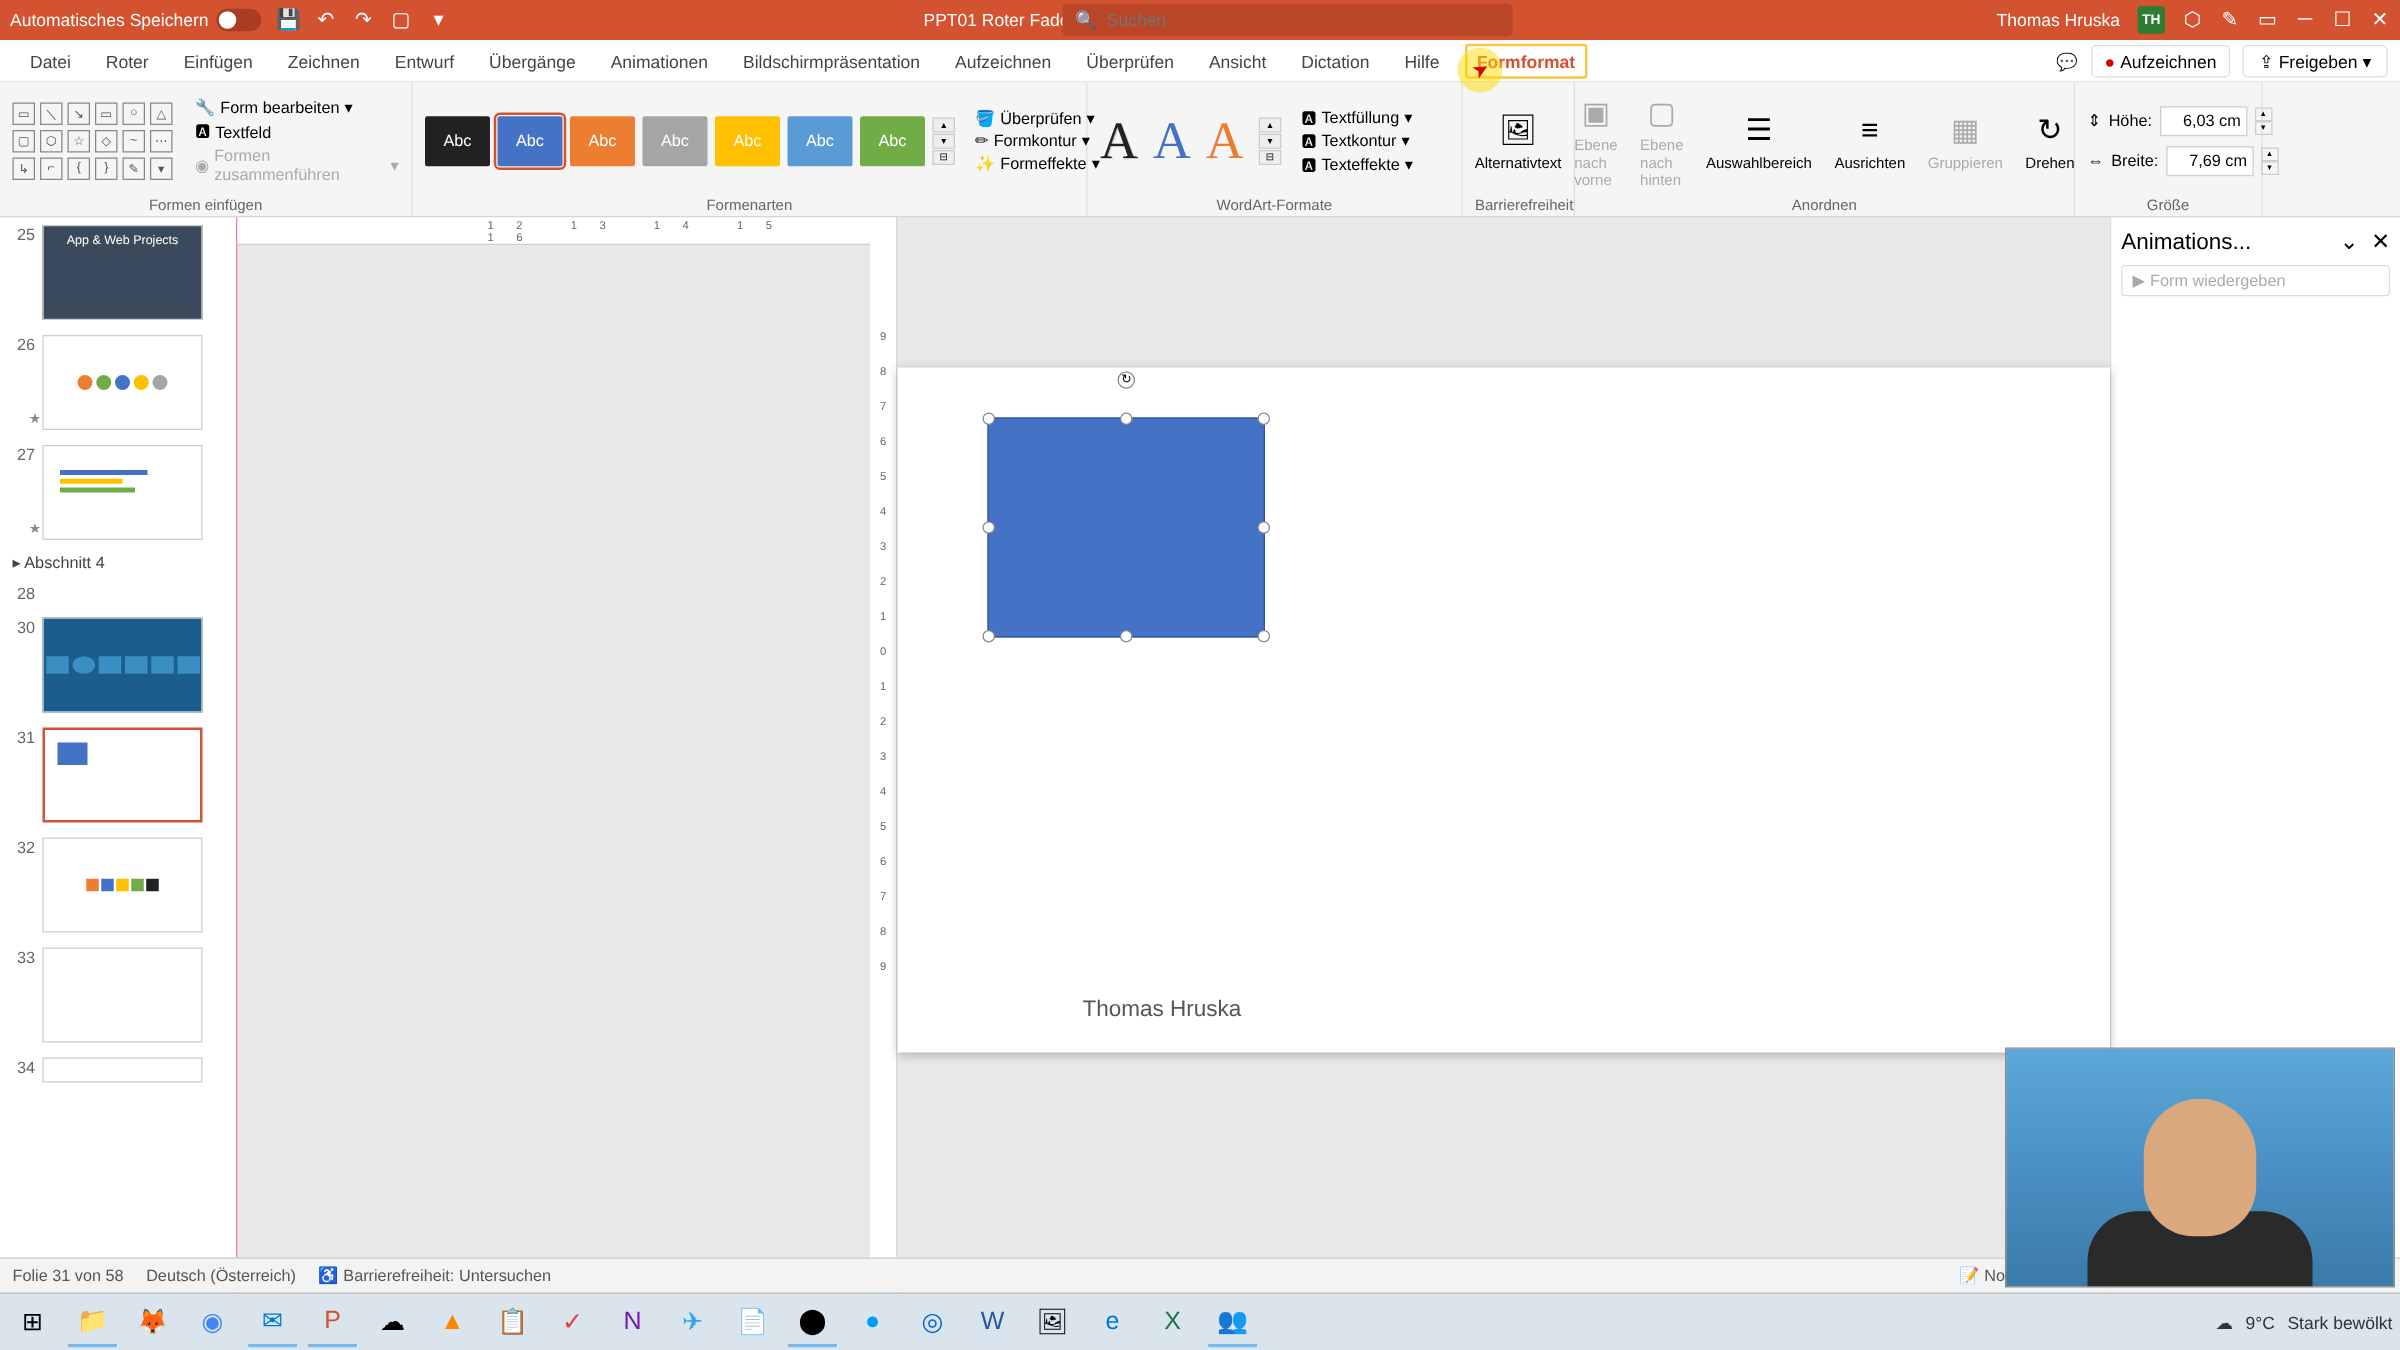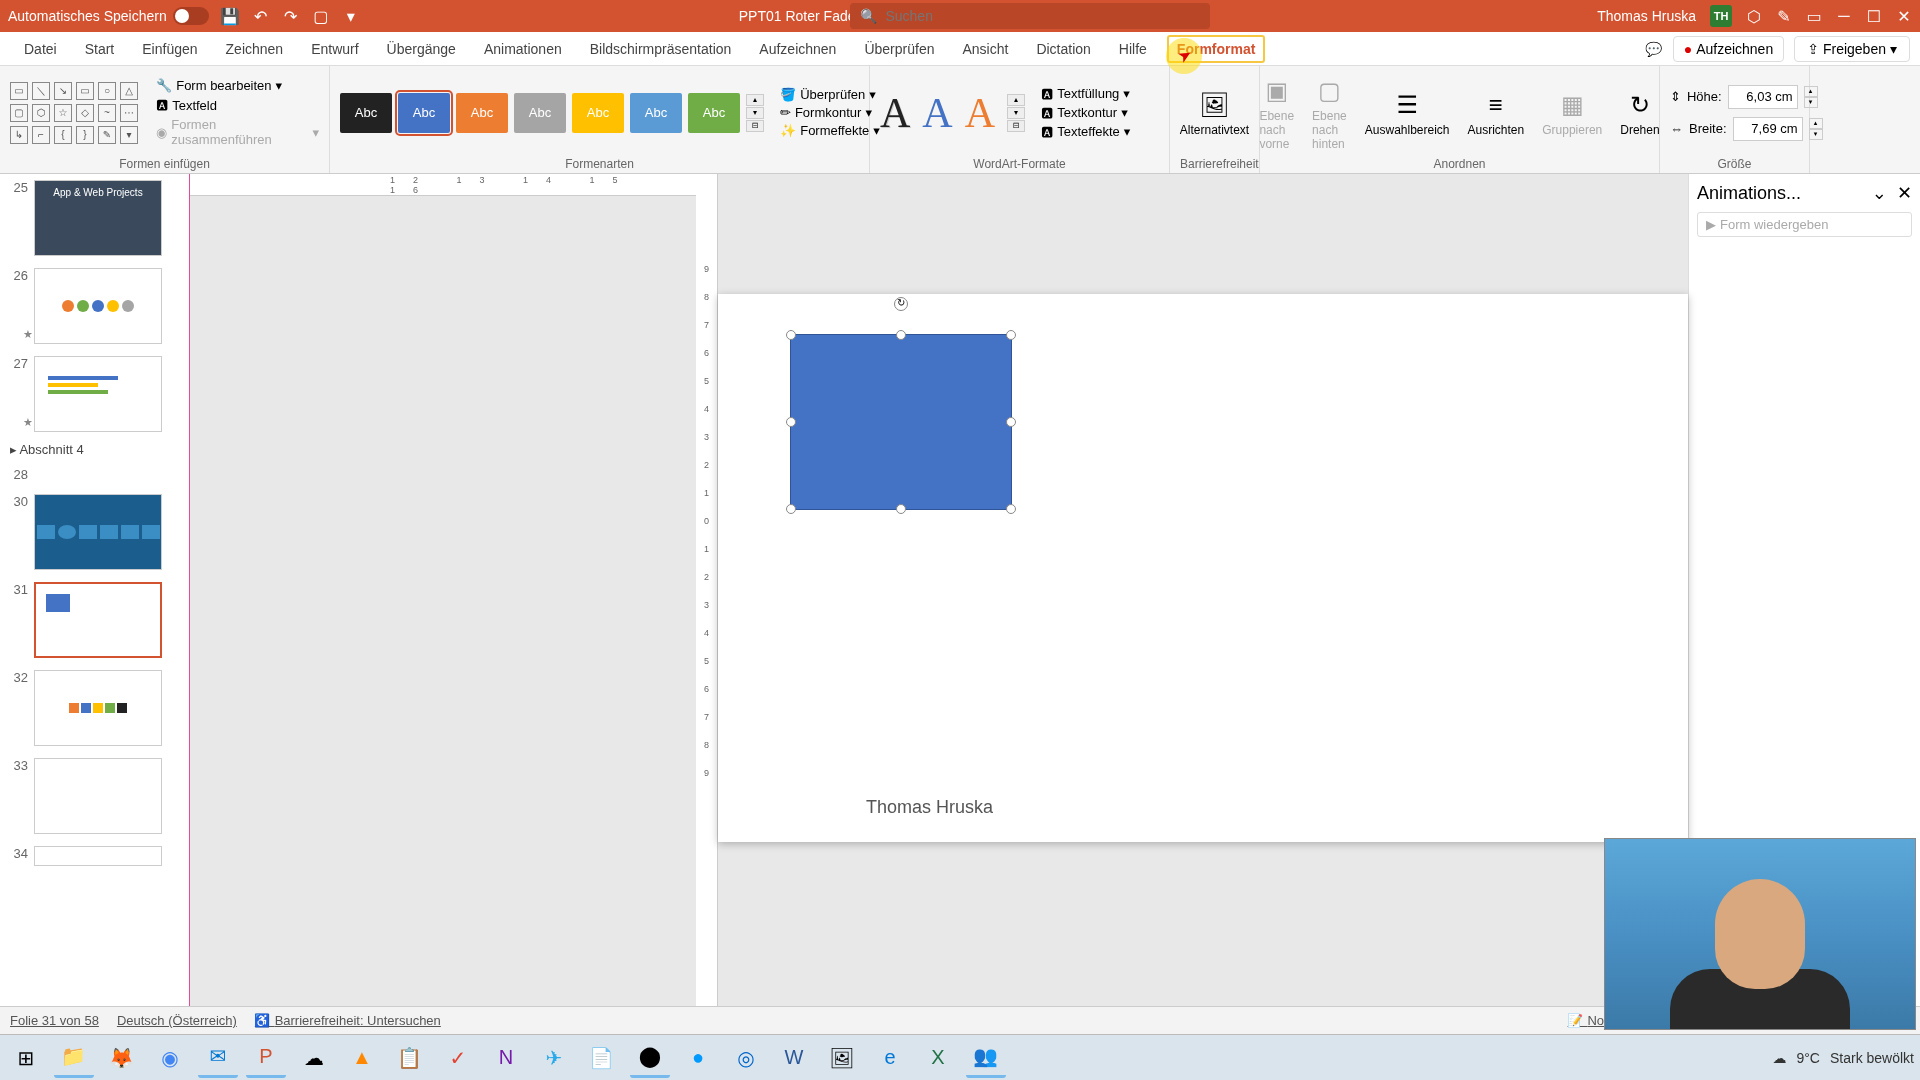--- a/index.html
+++ b/index.html
@@ -129,21 +129,21 @@
     <span class="qat-icon">✎</span>
     <span class="qat-icon">▭</span>
     <span class="qat-icon">─</span>
     <span class="qat-icon">☐</span>
     <span class="qat-icon">✕</span>
   </div>
 </div>
 
 <div class="tabs-row">
   <div class="tab">Datei</div>
-  <div class="tab">Start</div>
+  <div class="tab">Roter</div>
   <div class="tab">Einfügen</div>
   <div class="tab">Zeichnen</div>
   <div class="tab">Entwurf</div>
   <div class="tab">Übergänge</div>
   <div class="tab">Animationen</div>
   <div class="tab">Bildschirmpräsentation</div>
   <div class="tab">Aufzeichnen</div>
   <div class="tab">Überprüfen</div>
   <div class="tab">Ansicht</div>
   <div class="tab">Dictation</div>
@@ -435,21 +435,21 @@
       <span>Animations...</span>
       <div style="display:flex;gap:10px;">
         <span style="cursor:pointer;">⌄</span>
         <span style="cursor:pointer;">✕</span>
       </div>
     </div>
     <div class="anim-play">▶ <span>Form wiedergeben</span></div>
   </div>
 </div>
 
-<div class="status-bar" style="bottom:46px;text-decoration:underline;">
+<div class="status-bar" style="bottom:46px;">
   <span>Folie 31 von 58</span>
   <span>Deutsch (Österreich)</span>
   <span>♿ <span>Barrierefreiheit: Untersuchen</span></span>
   <div class="status-right">
     <span>📝 <span>Notizen</span></span>
     <span>🖥 <span>Anzeigeeinstellungen</span></span>
     <span>▦</span>
     <span>⊞</span>
     <span>▭</span>
     <span>▷</span>

